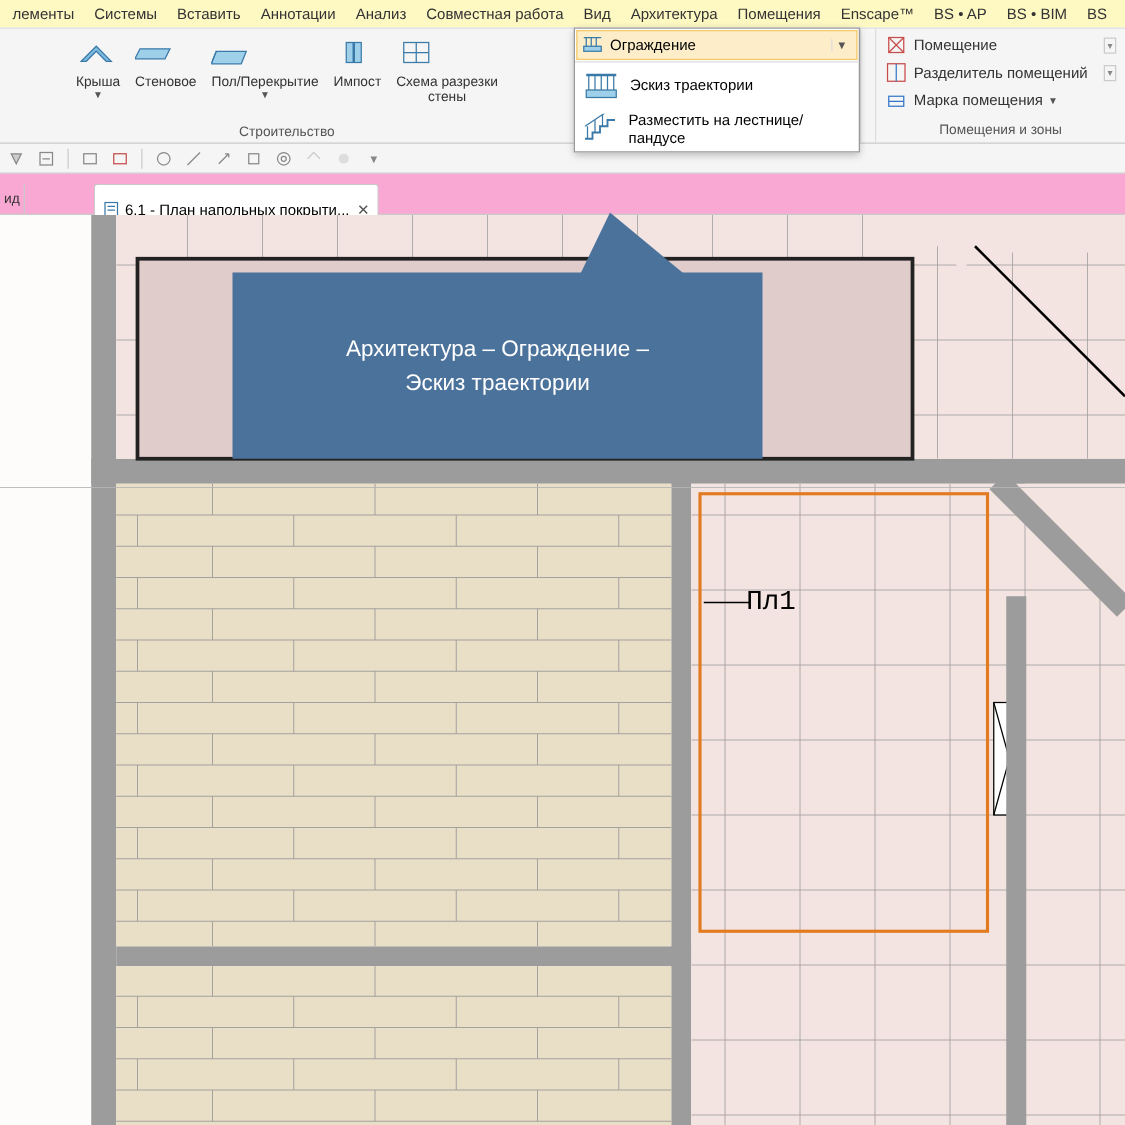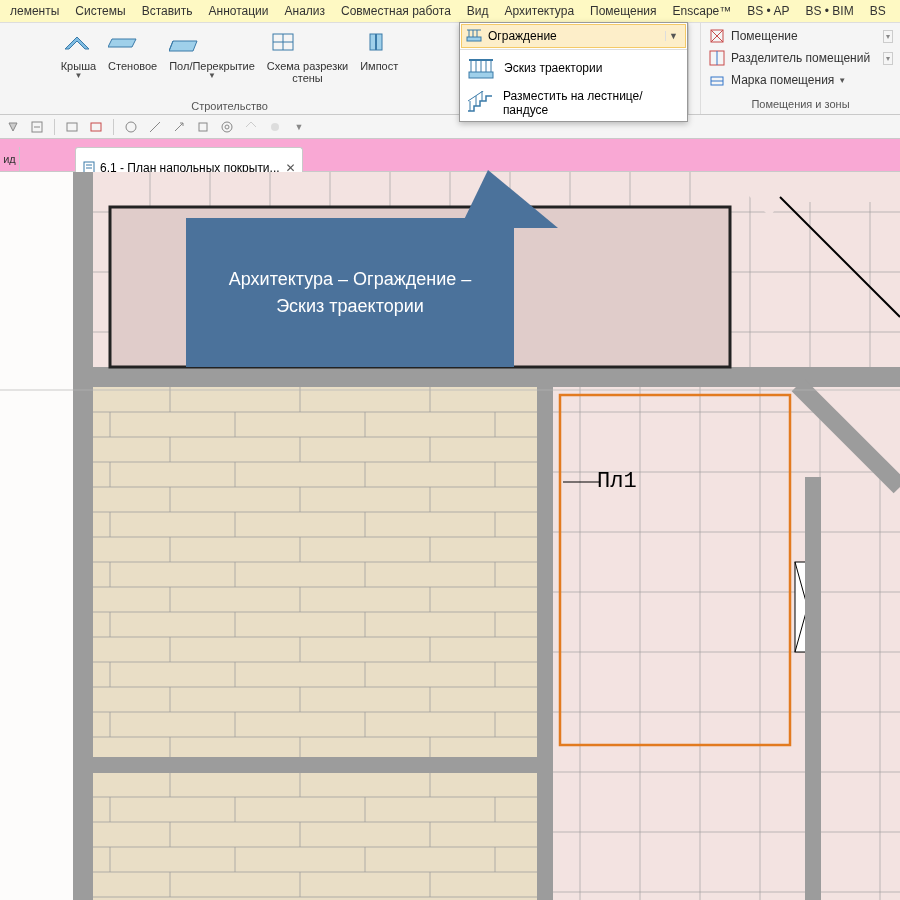--- a/index.html
+++ b/index.html
@@ -40,21 +40,21 @@
   
   .dropdown { position: absolute; left: 459px; top: 22px; width: 229px; background: #fff; border: 1px solid #999; z-index: 50; box-shadow: 0 2px 6px rgba(0,0,0,0.25); }
   .dd-head { display: flex; align-items: center; padding: 2px 4px; background: #fdeec9; border: 1px solid #f4c967; margin: 1px; font-size: 12px; }
   .dd-head .sico { width: 18px; height: 18px; margin-right: 4px; }
   .dd-head .arr { margin-left: auto; padding: 0 3px; border-left: 1px solid #ddd; font-size: 9px; color: #555; }
   .dd-sep { height: 1px; background: #ddd; margin: 1px 0; }
   .dd-item { display: flex; align-items: center; padding: 4px 6px; font-size: 12px; }
   .dd-item .dico2 { width: 30px; height: 26px; margin-right: 8px; display:flex; align-items:center; justify-content:center; }
 
   
-  .callout { position: absolute; left: 186px; top: 218px; width: 328px; height: 149px; background: #4b729b; z-index: 40; display: flex; align-items: center; justify-content: center; text-align: center; color: #fff; font-size: 18px; line-height: 1.5; padding: 10px 20px; }
+  .callout { position: absolute; left: 186px; top: 218px; width: 424px; height: 149px; background: #4b729b; z-index: 40; display: flex; align-items: center; justify-content: center; text-align: center; color: #fff; font-size: 18px; line-height: 1.5; padding: 10px 20px; }
   .callout-tail { position: absolute; left: 460px; top: 170px; width: 0; height: 0; border-left: 28px solid transparent; border-right: 70px solid transparent; border-bottom: 58px solid #4b729b; z-index: 39; }
 
   
   .room-label { position: absolute; font-size: 22px; color: #000; font-family: Liberation Mono, monospace; }
 </style>
 </head>
 <body>
 
 <div class="menubar">
   <span>лементы</span>
@@ -98,36 +98,36 @@
               <path d="M4 10 L28 10 L24 20 L0 20 Z" fill="#9fd0ea" stroke="#3a7aa8"></path>
               <line x1="4" y1="10" x2="0" y2="20" stroke="#3a7aa8"></line>
             </svg>
         </span>
         <span>Пол/Перекрытие</span>
         <span style="font-size:8px;color:#555">▼</span>
       </div>
       <div class="ribbon-btn">
         <span class="ico">
           <svg width="32" height="26">
+              <rect x="10" y="4" width="12" height="16" fill="#9fd0ea" stroke="#3a7aa8"></rect>
+              <line x1="16" y1="4" x2="16" y2="20" stroke="#3a7aa8" stroke-width="2"></line>
+            </svg>
+        </span>
+        <span>Импост</span>
+      </div>
+      <div class="ribbon-btn">
+        <span class="ico">
+          <svg width="32" height="26">
               <rect x="6" y="4" width="20" height="16" fill="none" stroke="#3a7aa8"></rect>
               <line x1="6" y1="12" x2="26" y2="12" stroke="#3a7aa8"></line>
               <line x1="16" y1="4" x2="16" y2="20" stroke="#3a7aa8"></line>
             </svg>
         </span>
         <span style="white-space:pre">Схема разрезки
 стены</span>
-      </div>
-      <div class="ribbon-btn">
-        <span class="ico">
-          <svg width="32" height="26">
-              <rect x="10" y="4" width="12" height="16" fill="#9fd0ea" stroke="#3a7aa8"></rect>
-              <line x1="16" y1="4" x2="16" y2="20" stroke="#3a7aa8" stroke-width="2"></line>
-            </svg>
-        </span>
-        <span>Импост</span>
       </div>
     </div>
     <div class="panel-label">Строительство</div>
   </div>
 
   <div class="ribbon-small" style="position:absolute; left:459px; top:0; width:230px; border-right:1px solid #ddd;">
     <div class="ribbon-small-row" style="visibility:hidden">
       <span class="sico"></span>
       <span>Ограждение</span>
     </div>

